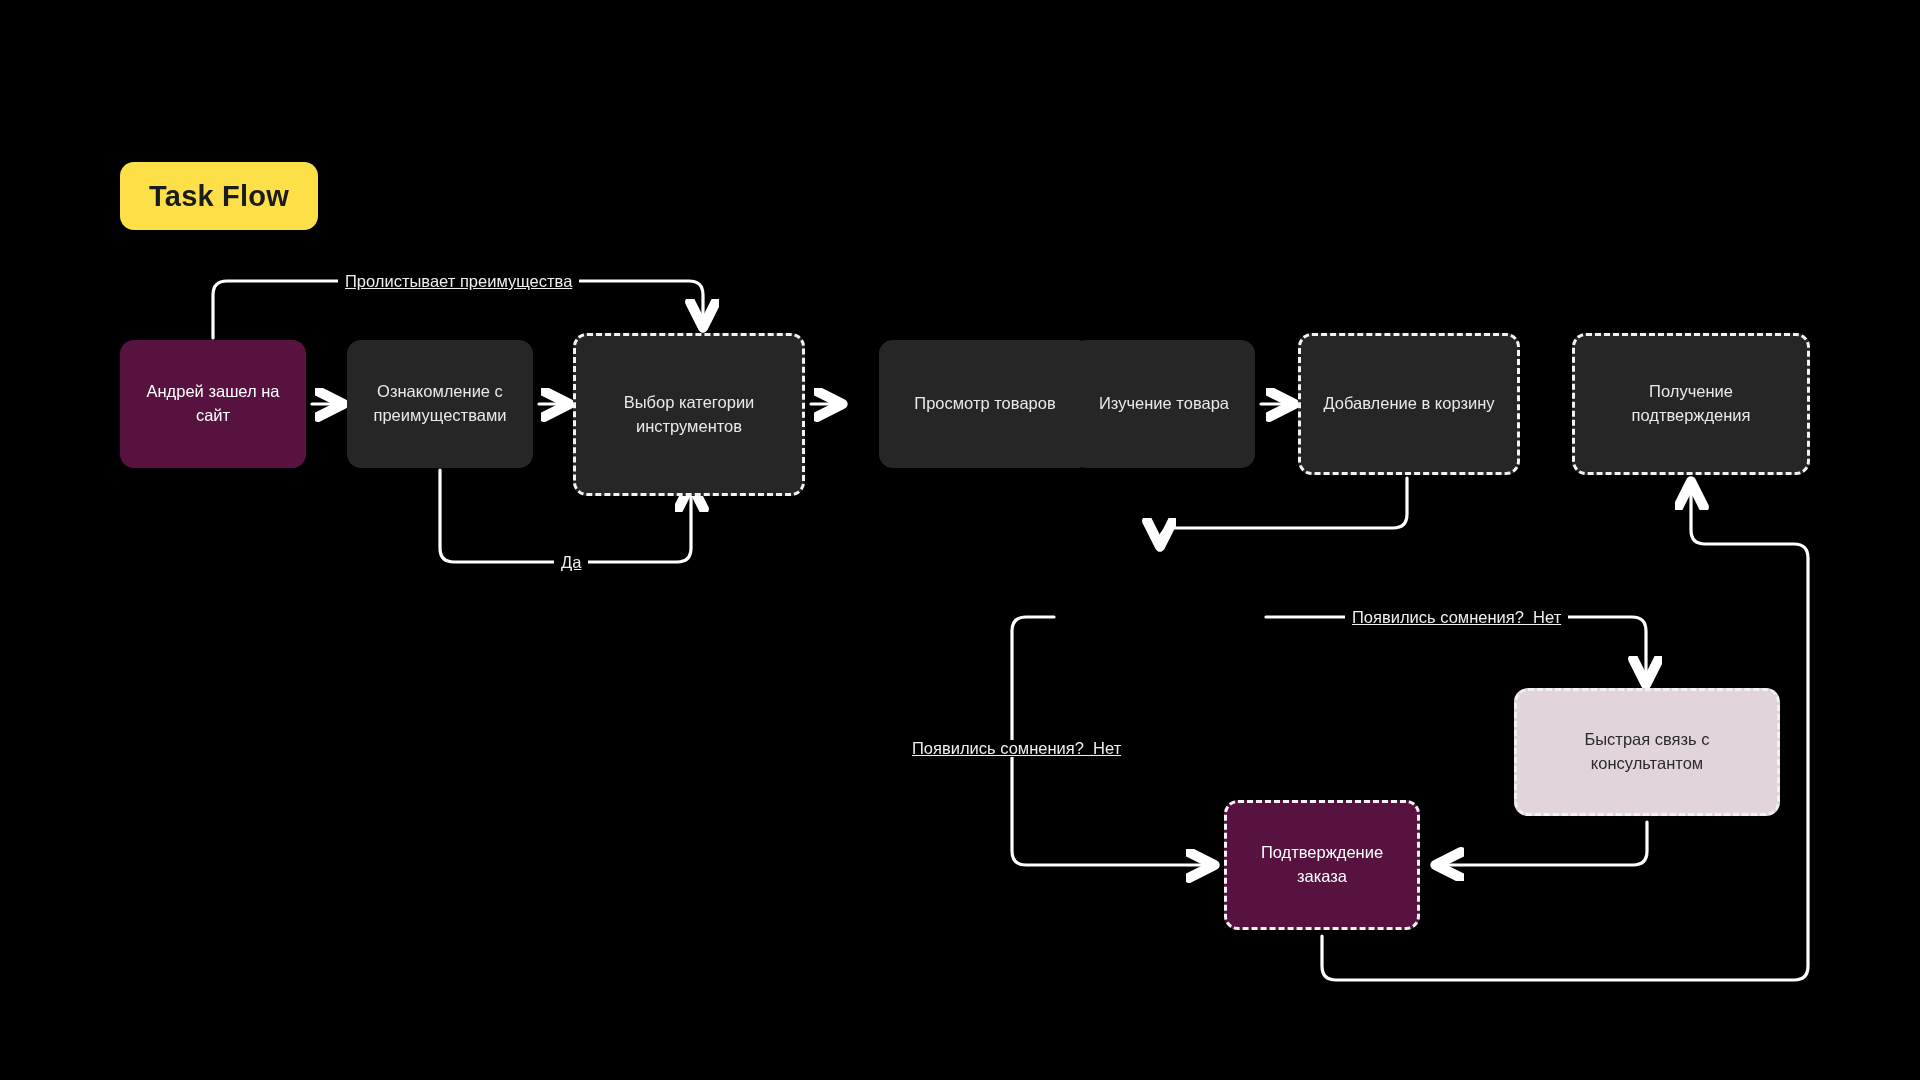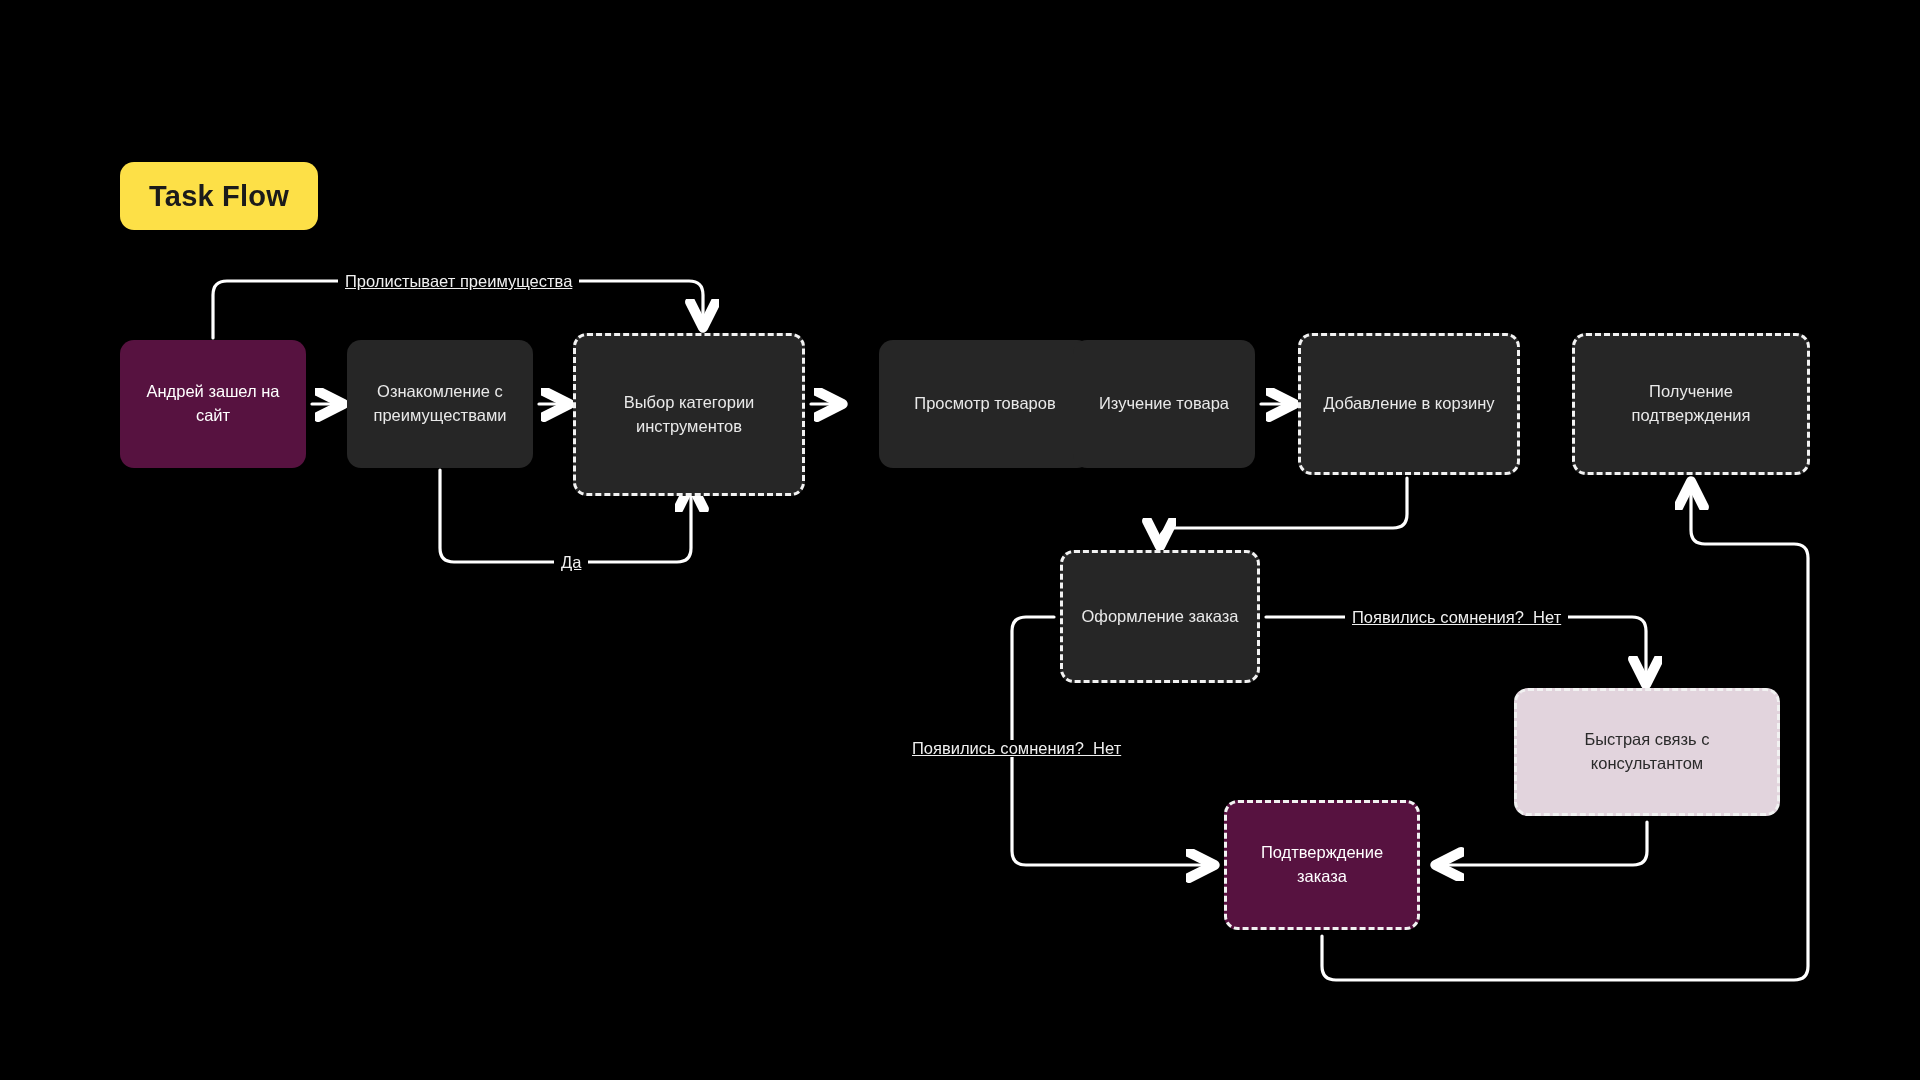--- a/index.html
+++ b/index.html
@@ -169,23 +169,20 @@
 
   <div class="node n-dashed-dark" style="left:1298px; top:333px; width:222px; height:142px;">
     <span class="node-text">Добавление в корзину</span>
   </div>
 
   <div class="node n-dashed-dark" style="left:1572px; top:333px; width:238px; height:142px;">
     <span class="node-text">Получение
 подтверждения</span>
   </div>
 
-  <div class="node n-dashed-dark" style="left:1060px; top:550px; width:200px; height:133px;">
-    <span class="node-text">Оформление заказа</span>
-  </div>
 
   <div class="node n-dashed-pink" style="left:1514px; top:688px; width:266px; height:128px;">
     <span class="node-text">Быстрая связь с
 консультантом</span>
   </div>
 
   <div class="node n-dashed-purple" style="left:1224px; top:800px; width:196px; height:130px;">
     <span class="node-text">Подтверждение
 заказа</span>
   </div>

